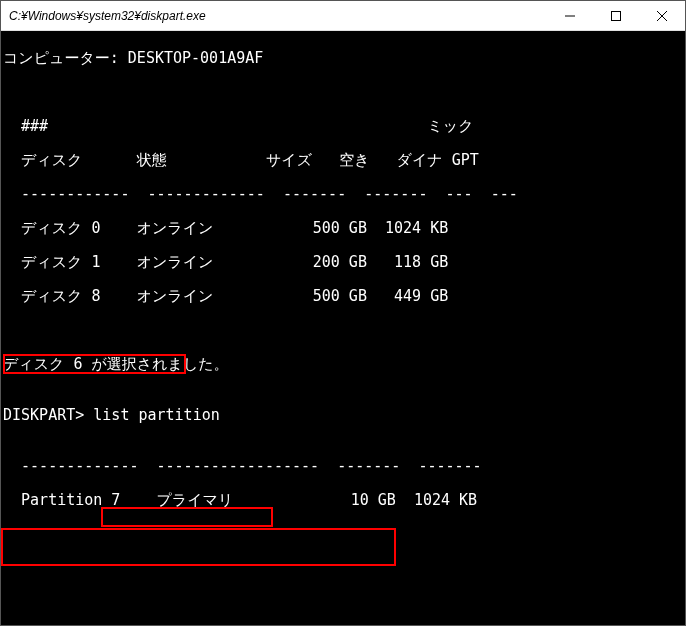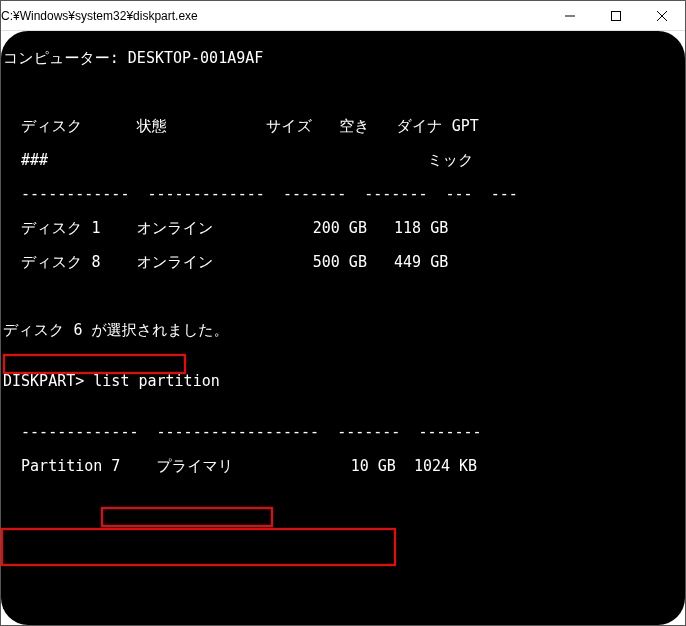--- a/index.html
+++ b/index.html
@@ -5,38 +5,38 @@
 * { margin: 0; padding: 0; box-sizing: border-box; }
 body { background: #808080; font-family: "Segoe UI", sans-serif; }
 .window {
   width: 686px; height: 626px;
   background: #fff; border: 1px solid #555;
   display: flex; flex-direction: column;
 }
 .titlebar {
   height: 30px; background: #fff;
   display: flex; align-items: center;
-  padding-left: 0;
+  padding-left: 8px;
   border-bottom: 1px solid #e0e0e0;
+  font-style: italic;
 }
 .title { font-size: 12px; color: #000; flex: 1; }
 .winbtn {
   width: 46px; height: 30px;
   display: flex; align-items: center; justify-content: center;
   cursor: pointer;
 }
 .terminal {
   flex: 1; background: #000; color: #fff;
   font-family: "MS Gothic", "Consolas", monospace;
   font-size: 15px; line-height: 17px;
   padding: 2px 0 0 0;
   white-space: pre;
   position: relative;
   overflow: hidden;
-  border-radius: 27px;
 }
 .row { padding: 0 2px; }
 .hl {
   position: absolute;
   border: 2px solid #ff0000;
   pointer-events: none;
 }
 </style>
 </head>
 <body>
@@ -58,23 +58,24 @@
       <svg width="10" height="10">
           <line x1="0" y1="0" x2="10" y2="10" stroke="#000" stroke-width="1"></line>
           <line x1="10" y1="0" x2="0" y2="10" stroke="#000" stroke-width="1"></line>
         </svg>
     </div>
   </div>
   <div class="terminal">
 <div class="row">コンピューター: DESKTOP-001A9AF</div>
 <div class="row"></div>
 <div class="row"></div>
+<div class="row">  ###                                          ミック</div>
 <div class="row">  ディスク      状態           サイズ   空き   ダイナ GPT</div>
-<div class="row">  ###                                          ミック</div>
 <div class="row">  ------------  -------------  -------  -------  ---  ---</div>
+<div class="row">  ディスク 0    オンライン           500 GB  1024 KB</div>
 <div class="row">  ディスク 1    オンライン           200 GB   118 GB</div>
 <div class="row">  ディスク 8    オンライン           500 GB   449 GB</div>
 <div class="row"></div>
 <div class="row"></div>
 <div class="row">ディスク 6 が選択されました。</div>
 <div class="row"></div>
 <div class="row"><span>DISKPART&gt; </span><span>list partition</span></div>
 <div class="row"></div>
 <div class="row">  -------------  ------------------  -------  -------</div>
 <div class="row">  Partition 7    プライマリ             10 GB  1024 KB</div>

